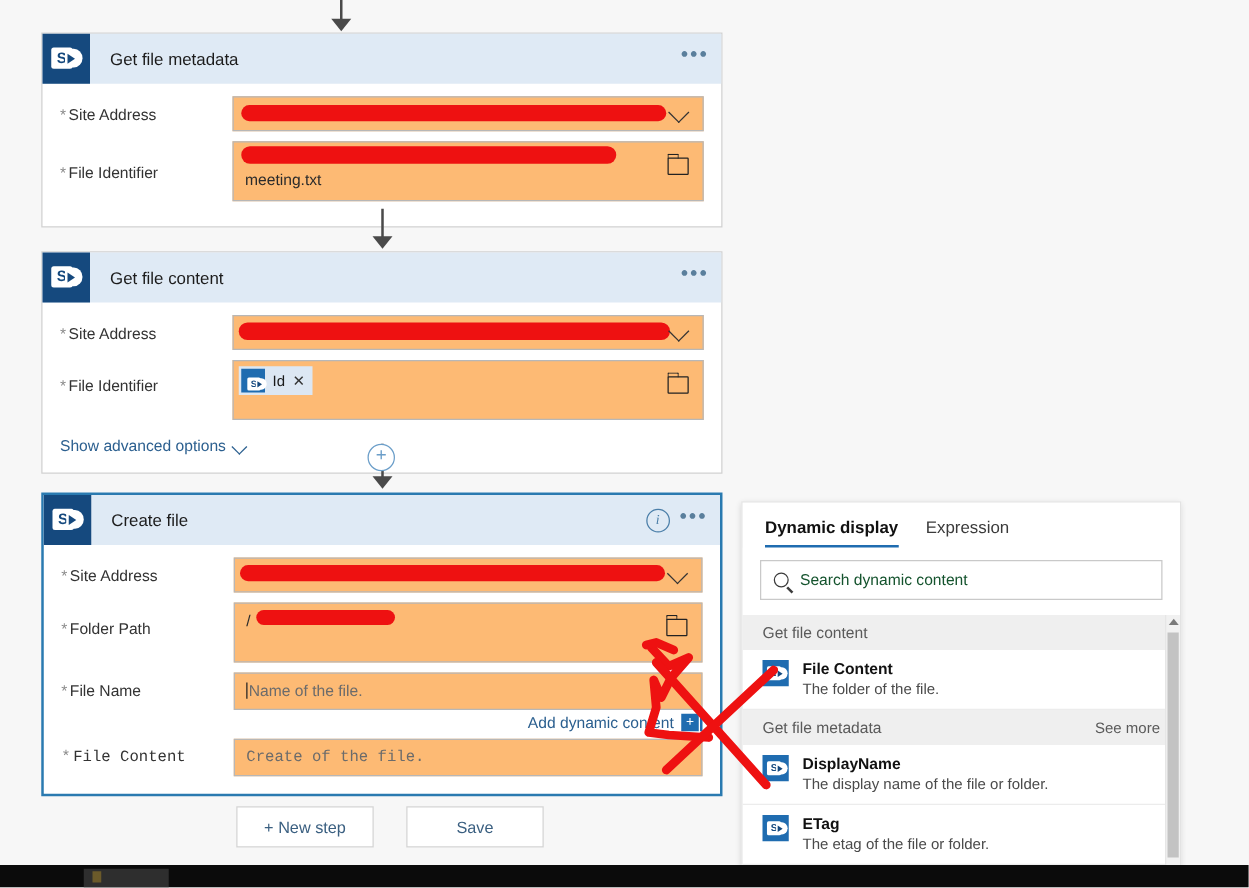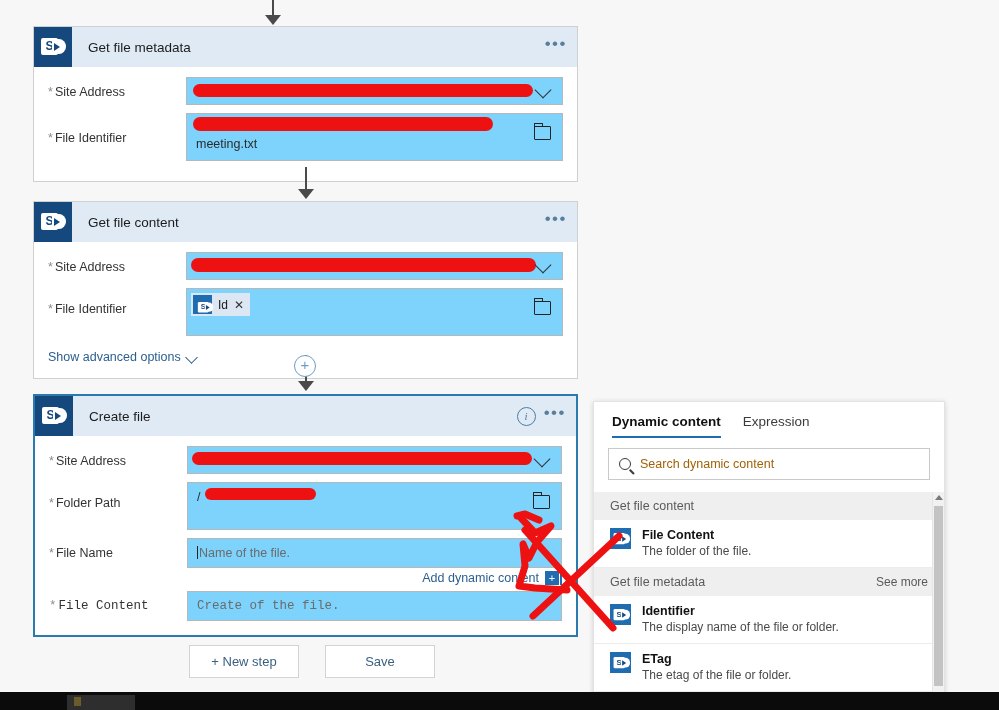--- a/index.html
+++ b/index.html
@@ -80,21 +80,21 @@
   .card-body { padding: 10px 14px 12px 14px; }
   .field-row { display: flex; align-items: flex-start; margin-bottom: 8px; }
   .field-label {
     width: 138px; flex: 0 0 138px;
     font-size: 12.5px; color: #333;
     padding-top: 8px;
   }
   .req { color: #8a8a8a; margin-right: 2px; }
   .field-ctl {
     flex: 1 1 auto; position: relative;
-    border: 1px solid #b7b7b7; background: #7dd3fc;
+    border: 1px solid #b7b7b7; background: #fdba74;
     min-height: 28px;
     box-sizing: border-box;
   }
   .field-ctl.tall { min-height: 48px; }
   .ctl-text {
     font-size: 12.5px; color: #2b2b2b;
     padding: 6px 34px 6px 9px;
     line-height: 16px;
     white-space: nowrap; overflow: hidden;
   }
@@ -191,21 +191,21 @@
     box-sizing: border-box;
     overflow: hidden;
   }
   .dc-tabs { display: flex; gap: 22px; padding: 12px 18px 0 18px; }
   .dc-tab { font-size: 13.5px; color: #3b3b3b; padding-bottom: 7px; }
   .dc-tab.active { color: #111; font-weight: bold; border-bottom: 2px solid #1f6cb0; }
   .dc-search-wrap { padding: 10px 14px 12px 14px; background:#fff; }
   .dc-search {
     display: flex; align-items: center; gap: 9px;
     border: 1px solid #c9c9c9; height: 30px; padding: 0 10px;
-    font-size: 12.5px; color: #a16207;
+    font-size: 12.5px; color: #14532d;
   }
   .mag {
     width: 10px; height: 10px; border: 1.5px solid #3b3b3b; border-radius: 50%;
     position: relative; flex: 0 0 auto;
   }
   .mag::after {
     content:""; position: absolute; right: -5px; bottom: -4px;
     width: 6px; height: 1.6px; background: #3b3b3b; transform: rotate(45deg);
   }
   .dc-group {
@@ -408,21 +408,21 @@
 
   </div>
 
   <div class="btn-row">
     <div class="btn">+ New step</div>
     <div class="btn">Save</div>
   </div>
 
   <div class="dc-panel">
     <div class="dc-tabs">
-      <div class="dc-tab active">Dynamic content</div>
+      <div class="dc-tab active">Dynamic display</div>
       <div class="dc-tab">Expression</div>
     </div>
     <div class="dc-search-wrap">
       <div class="dc-search">
         <span class="mag"></span>
         <span>Search dynamic content</span>
       </div>
     </div>
     <div class="dc-list">
       <div class="dc-group">
@@ -446,21 +446,21 @@
         <span class="dc-seemore">See more</span>
       </div>
       <div class="dc-item">
         <span class="tk-ico">
             <span class="sp-glyph">
               <span class="sq">S</span>
               <span class="arw"></span>
             </span>
           </span>
         <span>
-          <span class="dc-name" style="display:block;">Identifier</span>
+          <span class="dc-name" style="display:block;">DisplayName</span>
           <span class="dc-desc" style="display:block;">The display name of the file or folder.</span>
         </span>
       </div>
       <div class="dc-item">
         <span class="tk-ico">
             <span class="sp-glyph">
               <span class="sq">S</span>
               <span class="arw"></span>
             </span>
           </span>

